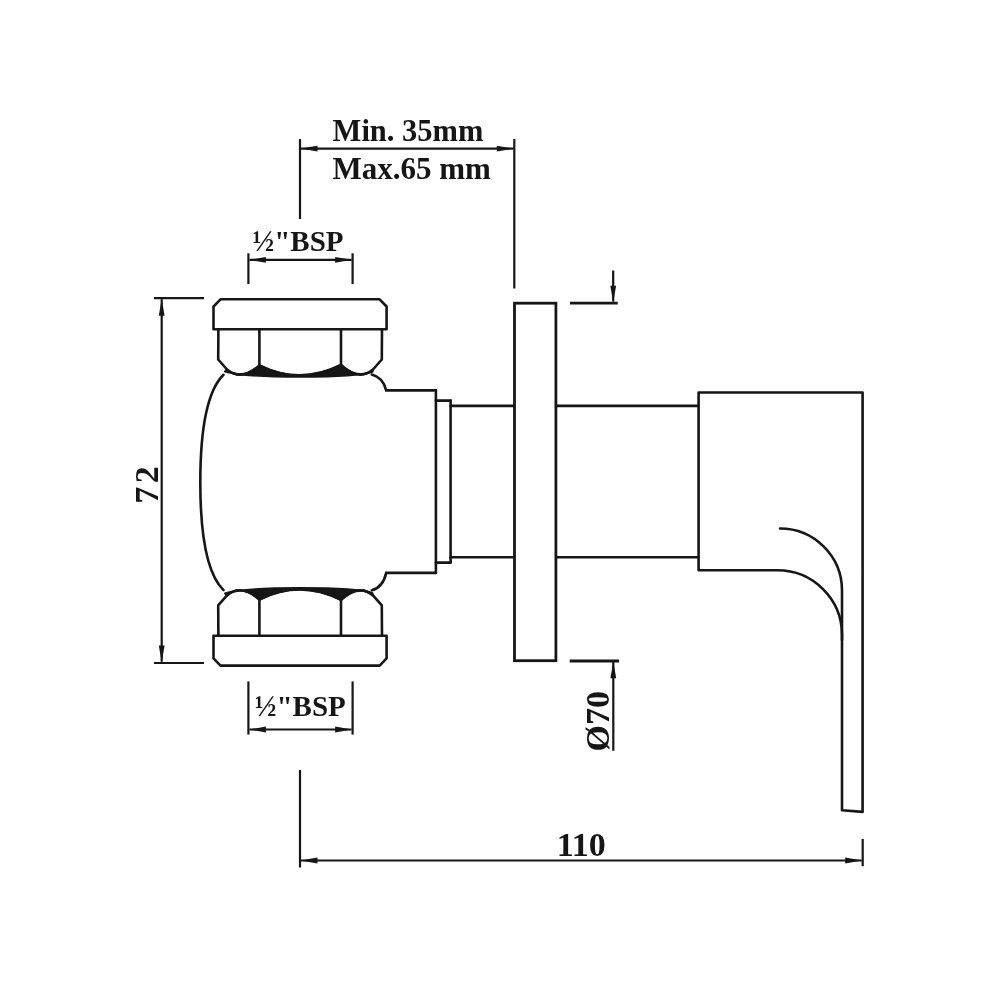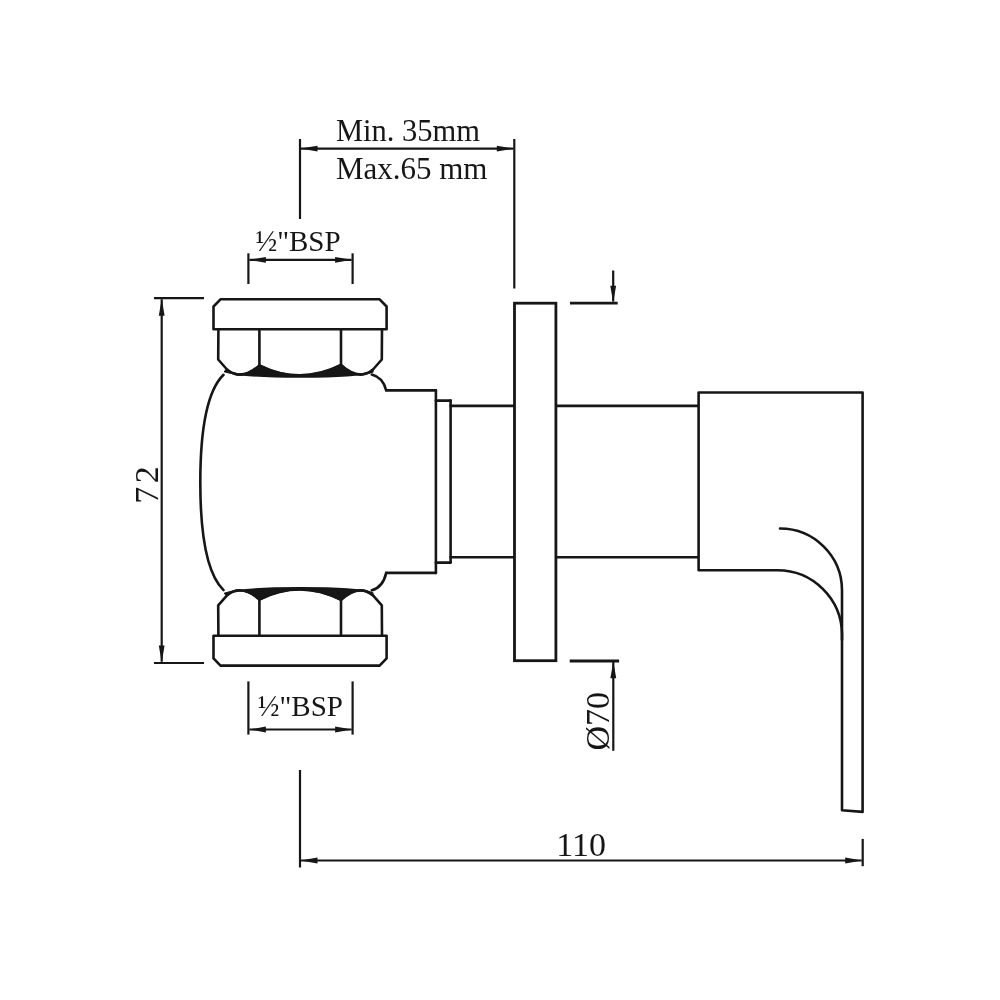--- a/index.html
+++ b/index.html
@@ -1,16 +1,16 @@
 <!DOCTYPE html>
 <html><head>
 <meta charset="utf-8">
 <style>
   html,body{margin:0;padding:0;background:#ffffff;}
-  .wrap{width:1000px;height:1000px;background:#d946ef;transform:translateZ(0);will-change:transform;}
+  .wrap{width:1000px;height:1000px;background:#d946ef;transform:translateZ(0);will-change:transform;font-weight:bold;}
   text{font-family:"Liberation Serif", serif; fill:#161616;}
 </style>
 </head>
 <body>
 <div class="wrap">
 <svg width="1000" height="1000" viewBox="0 0 1000 1000">
 
   <rect x="0" y="0" width="1000" height="1000" fill="#ffffff"></rect>
 
   <g stroke="#161616" stroke-width="2.6" fill="none" stroke-linecap="round">

